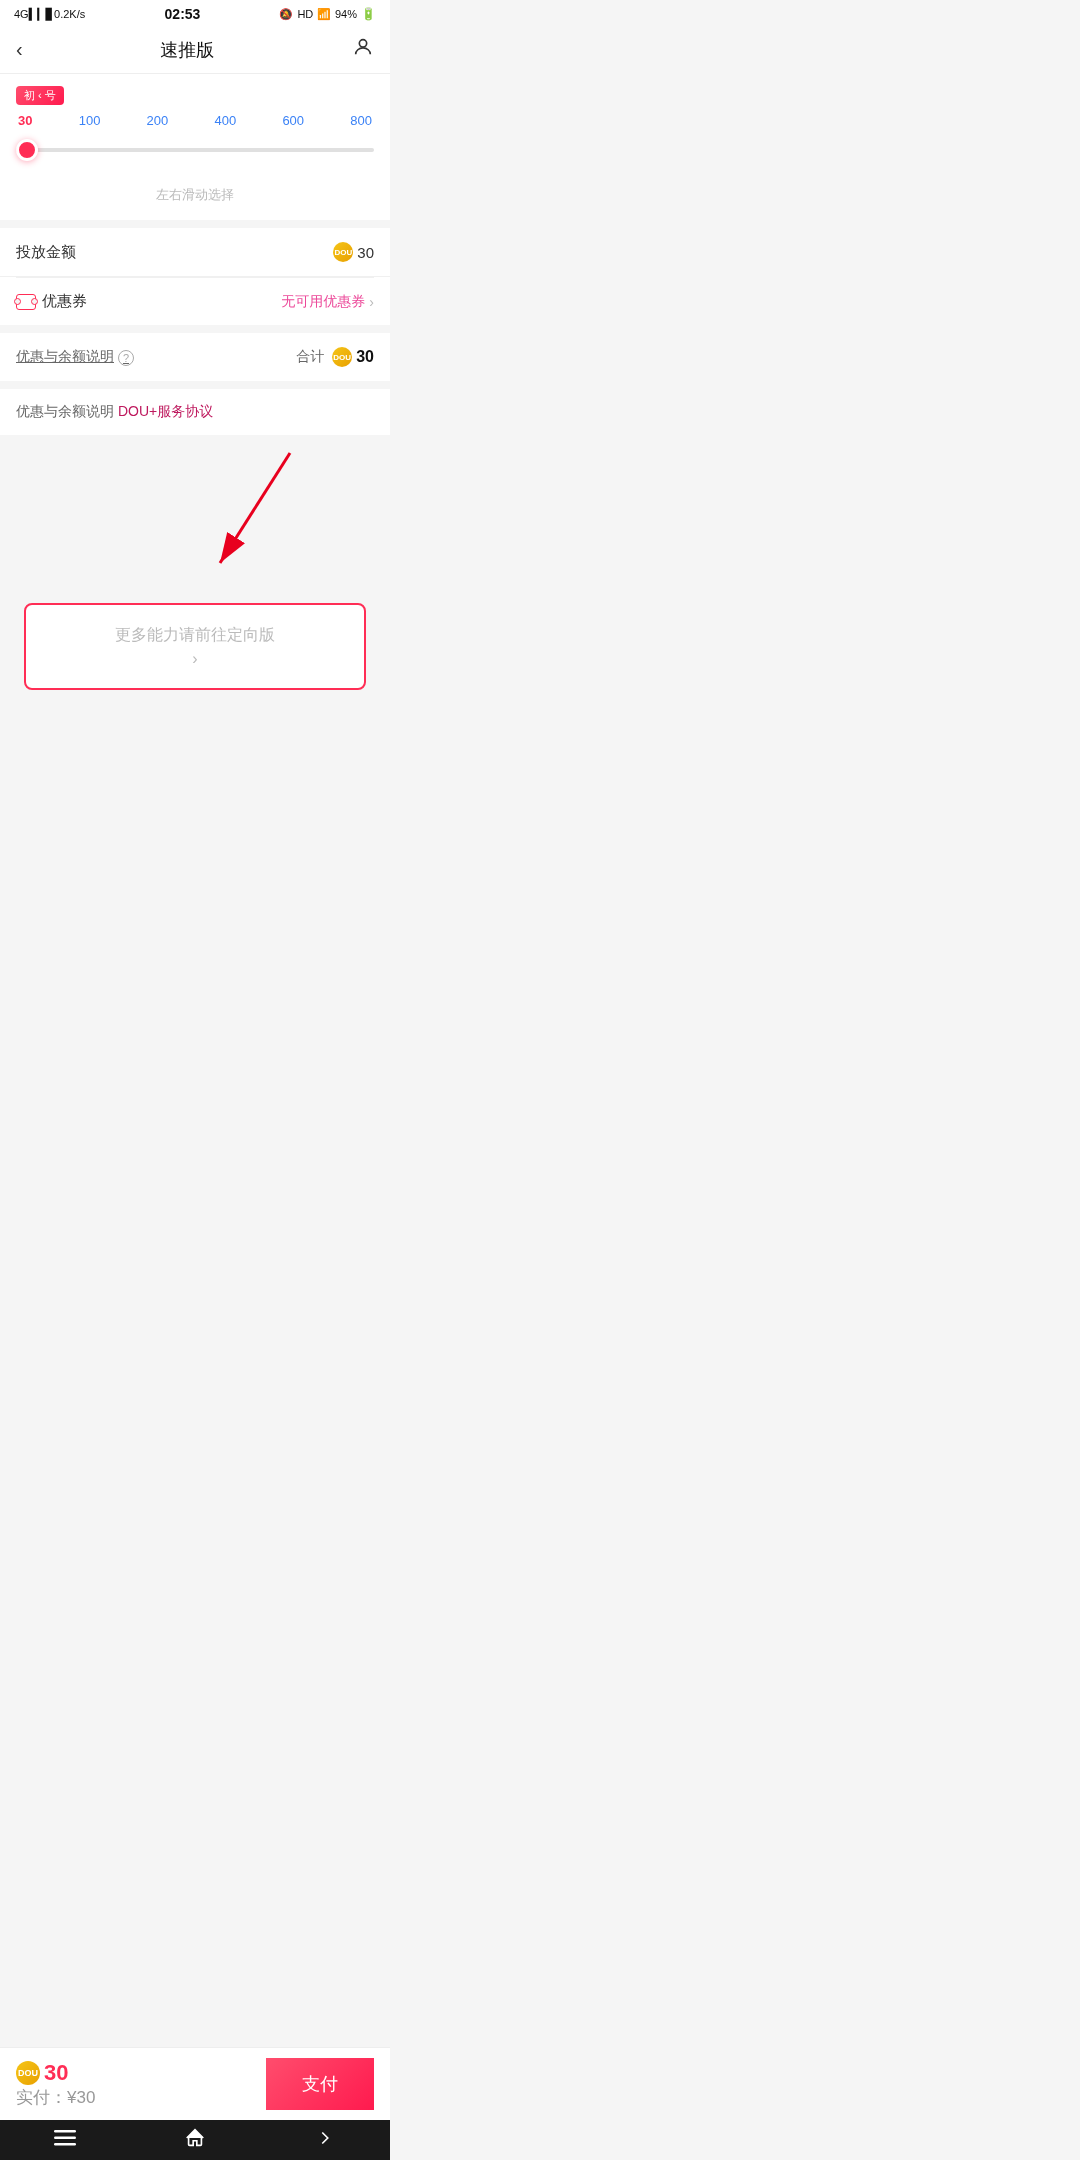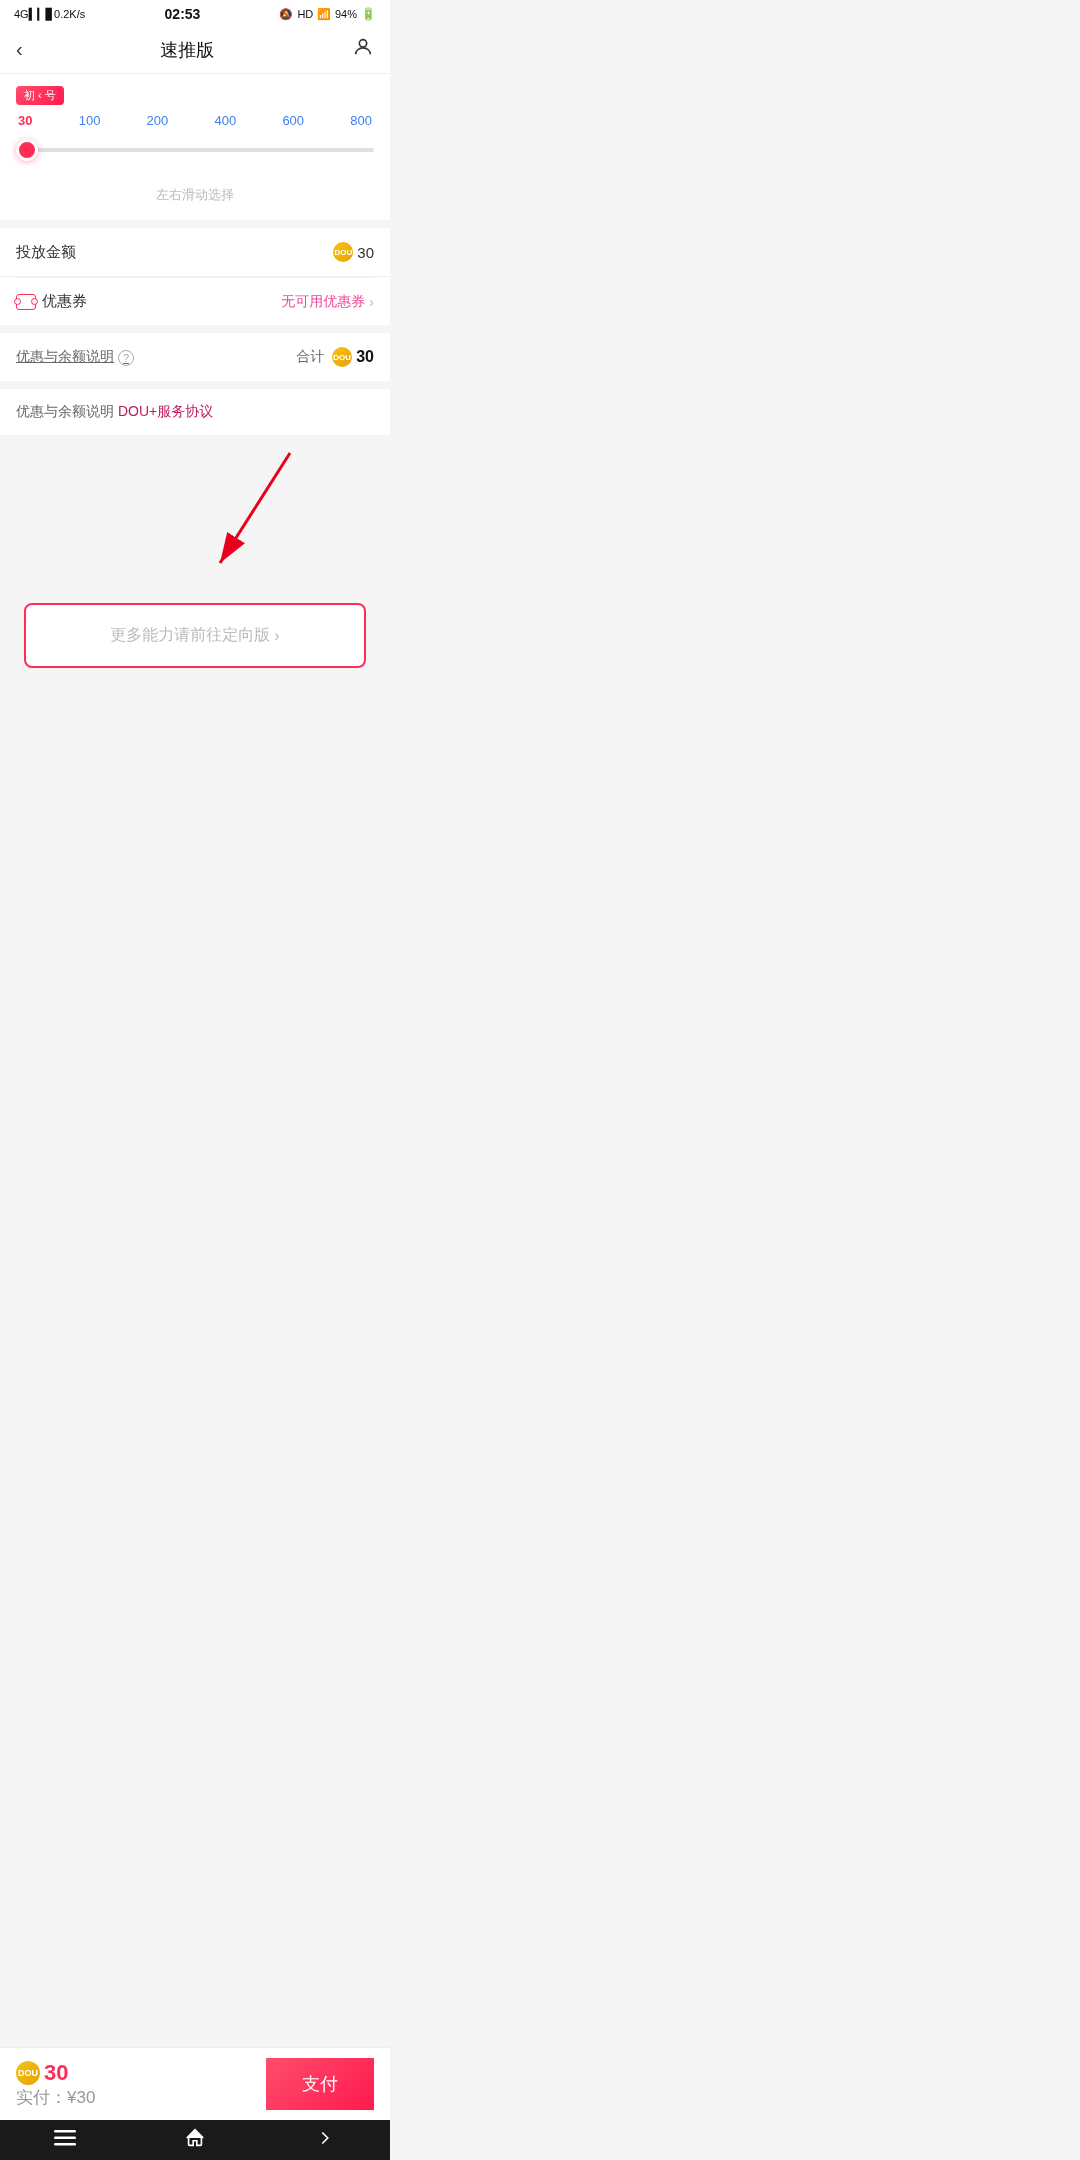--- a/index.html
+++ b/index.html
@@ -237,20 +237,21 @@
       border: 2px solid #ff2d55;
       border-radius: 8px;
       font-size: 16px;
       color: #bbb;
       text-align: center;
       cursor: pointer;
       display: flex;
       align-items: center;
       justify-content: center;
       gap: 4px;
+      flex-direction: column;
     }
     .more-button .chevron-r { color: #bbb; }
 
     
     .bottom-bar {
       position: fixed;
       bottom: 40px;
       left: 0;
       width: 390px;
       background: #fff;

